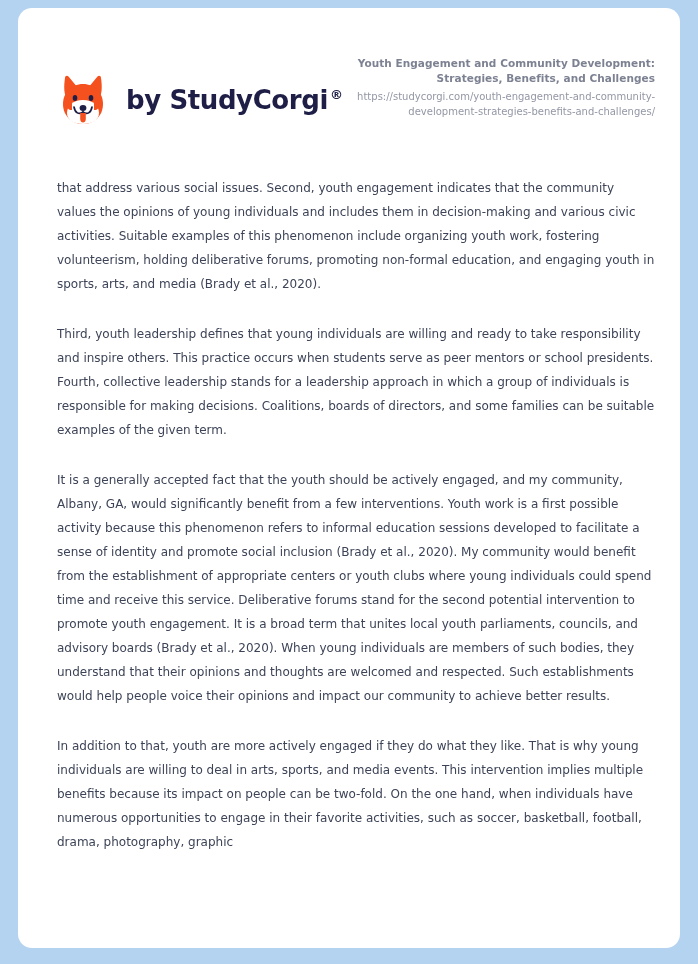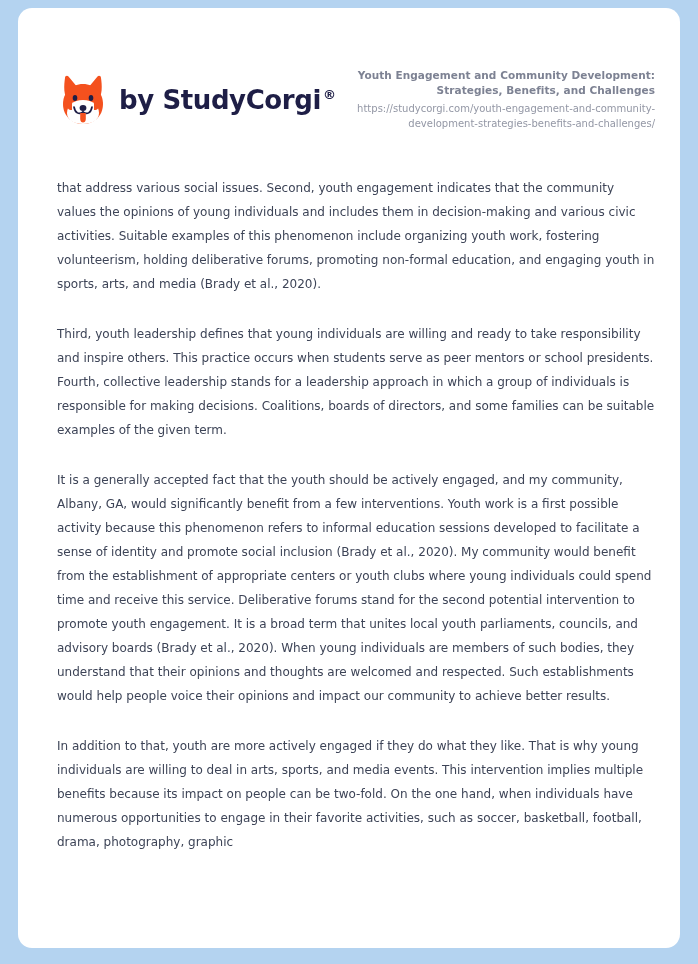--- a/index.html
+++ b/index.html
@@ -34,20 +34,21 @@
     width: 662px;
     height: 150px;
   }
 
   .brand {
     position: absolute;
     left: 40px;
     top: 66px;
     display: flex;
     align-items: center;
+    gap: 7px;
   }
 
   .corgi-logo {
     width: 50px;
     height: 52px;
     display: block;
     flex: 0 0 auto;
   }
 
   .wordmark {
@@ -63,21 +64,21 @@
   .reg-mark {
     font-size: 13px;
     vertical-align: super;
     color: #1e1e46;
     margin-left: 2px;
   }
 
   .doc-meta {
     position: absolute;
     right: 25px;
-    top: 60px;
+    top: 48px;
     width: 345px;
     text-align: right;
   }
 
   .doc-title {
     font-size: 10.5px;
     font-weight: bold;
     color: #7d8293;
     line-height: 1.45;
     margin: 0;

